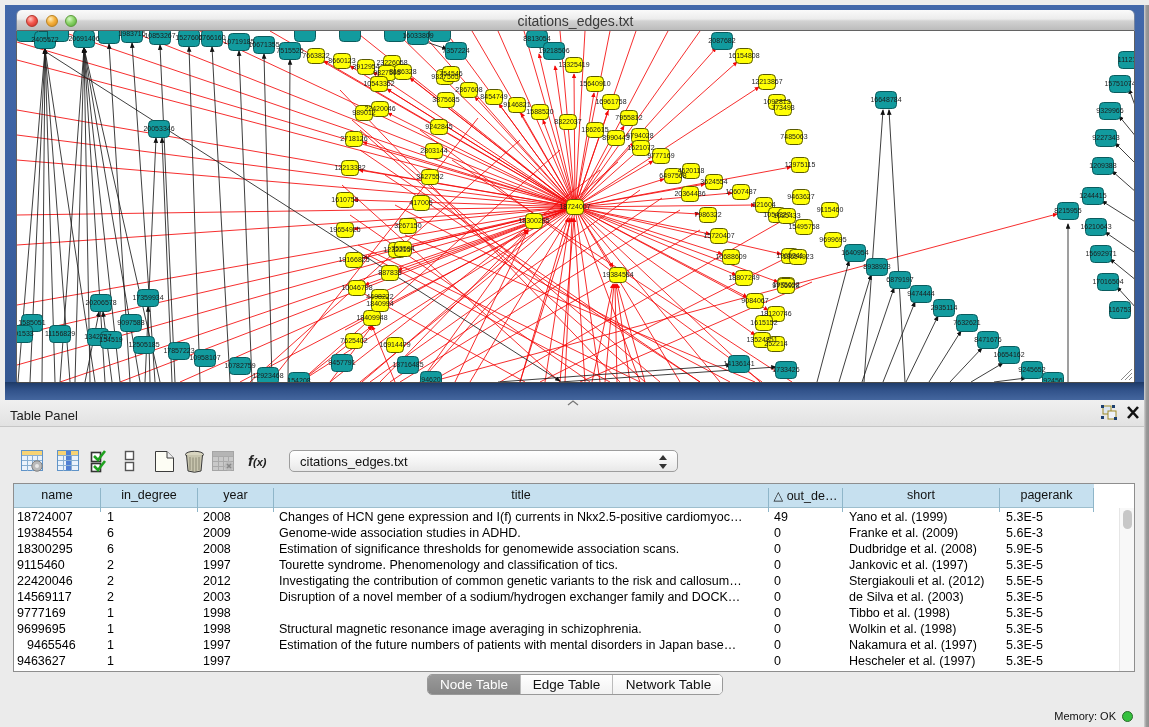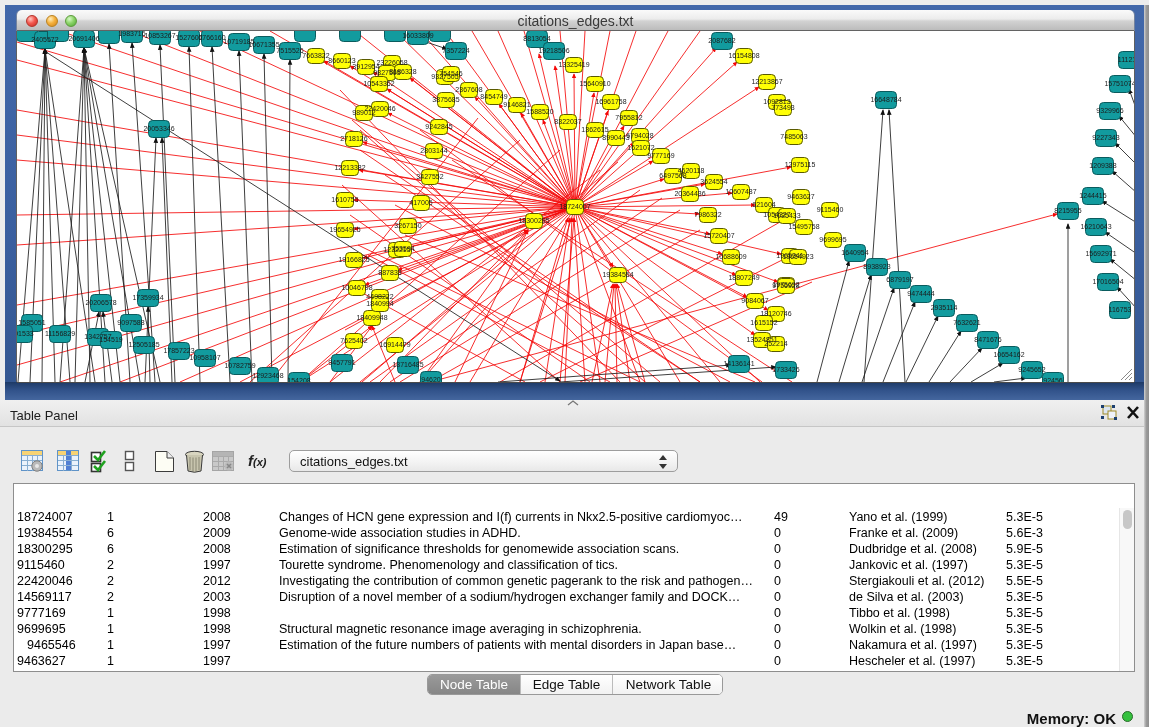--- a/index.html
+++ b/index.html
@@ -31,21 +31,21 @@
 .trow { position:absolute; left:0; width:1080px; height:16px; font-size:12.5px; color:#000; }
 .trow span { position:absolute; top:1px; white-space:nowrap; }
 #vsb { position:absolute; right:0px; top:24px; width:15px; height:163px; background:#f8f8f8; border-left:1px solid #e6e6e6; }
 #vsb .thumb { position:absolute; left:3px; top:2px; width:9px; height:19px; border-radius:4.5px; background:#c7c7c7; }
 #tabs { position:absolute; left:427px; top:274px; width:296px; height:21px;
   border:1px solid #999; border-radius:5px; background:#fff; overflow:hidden;
   font-size:13.5px;padding-left:20px; }
 #tabs .seg { position:absolute; top:0; height:21px; text-align:center; line-height:20px; color:#111;
   background:linear-gradient(180deg,#ffffff,#f0f0f0); }
 #tabs .sel { background:linear-gradient(180deg,#9a9a9a,#848484); color:#fff; }
-#memory { position:absolute; right:33px; top:310px; font-size:15px; color:#111;font-weight:bold; }
+#memory { position:absolute; right:33px; top:310px; font-size:11px; color:#111; }
 #memdot { position:absolute; right:16px; top:311px; width:11px; height:11px; border-radius:50%;
   background:#35c13e; border:1px solid #2a6b2a; }
 #rightedge { position:absolute; left:1144px; top:5px; width:5px; height:722px; background:linear-gradient(90deg,#d2d2d2 0%,#9b9b9b 45%,#8f8f8f 100%); }
 </style></head>
 <body>
 <div id="frame">
     <div class="shadowbot"></div>
   </div>
 <div id="canvas">
     <svg width="1117" height="351" viewBox="17 31 1117 351" style="position:absolute;left:0;top:0">
@@ -585,20 +585,29 @@
     </svg>
     <div class="ticon" style="left:248px;top:24px;font-size:15px;color:#222;font-style:italic;font-weight:bold">f<span style="font-size:11px">(x)</span></div>
     <div id="dropdown">citations_edges.txt
       <svg width="10" height="14" style="position:absolute;right:9px;top:4px">
         <path d="M5 0 L9 5 H1 z" fill="#333"></path>
           <path d="M5 14 L1 9 H9 z" fill="#333"></path>
       </svg>
     </div>
   </div>
   <div id="tablebox">
+    <div id="thead">
+      <span style="left:0px;width:87px">name</span>
+      <span style="left:87px;width:97px">in_degree</span>
+      <span style="left:184px;width:76px">year</span>
+      <span style="left:260px;width:495px">title</span>
+      <span style="left:755px;width:74px">△ out_de…</span>
+      <span style="left:829px;width:157px">short</span>
+      <span style="left:986px;width:94px">pagerank</span>
+    </div>
     <div class="trow" style="top:25px">
 <span style="left:3px">18724007</span>
         <span style="left:93px">1</span>
         <span style="left:189px">2008</span>
 <span style="left:265px">Changes of HCN gene expression and I(f) currents in Nkx2.5-positive cardiomyoc…</span>
         <span style="left:760px">49</span>
         <span style="left:835px">Yano et al. (1999)</span>
 <span style="left:992px">5.3E-5</span>
       </div>
 <div class="trow" style="top:41px">
@@ -625,21 +634,21 @@
         <span style="left:189px">1997</span>
 <span style="left:265px">Tourette syndrome. Phenomenology and classification of tics.</span>
         <span style="left:760px">0</span>
         <span style="left:835px">Jankovic et al. (1997)</span>
 <span style="left:992px">5.3E-5</span>
       </div>
 <div class="trow" style="top:89px">
 <span style="left:3px">22420046</span>
         <span style="left:93px">2</span>
         <span style="left:189px">2012</span>
-<span style="left:265px">Investigating the contribution of common genetic pagerank to the risk and pathogen…</span>
+<span style="left:265px">Investigating the contribution of common genetic variants to the risk and callosum…</span>
         <span style="left:760px">0</span>
         <span style="left:835px">Stergiakouli et al. (2012)</span>
 <span style="left:992px">5.5E-5</span>
       </div>
 <div class="trow" style="top:105px">
 <span style="left:3px">14569117</span>
         <span style="left:93px">2</span>
         <span style="left:189px">2003</span>
 <span style="left:265px">Disruption of a novel member of a sodium/hydrogen exchanger family and DOCK…</span>
         <span style="left:760px">0</span>

